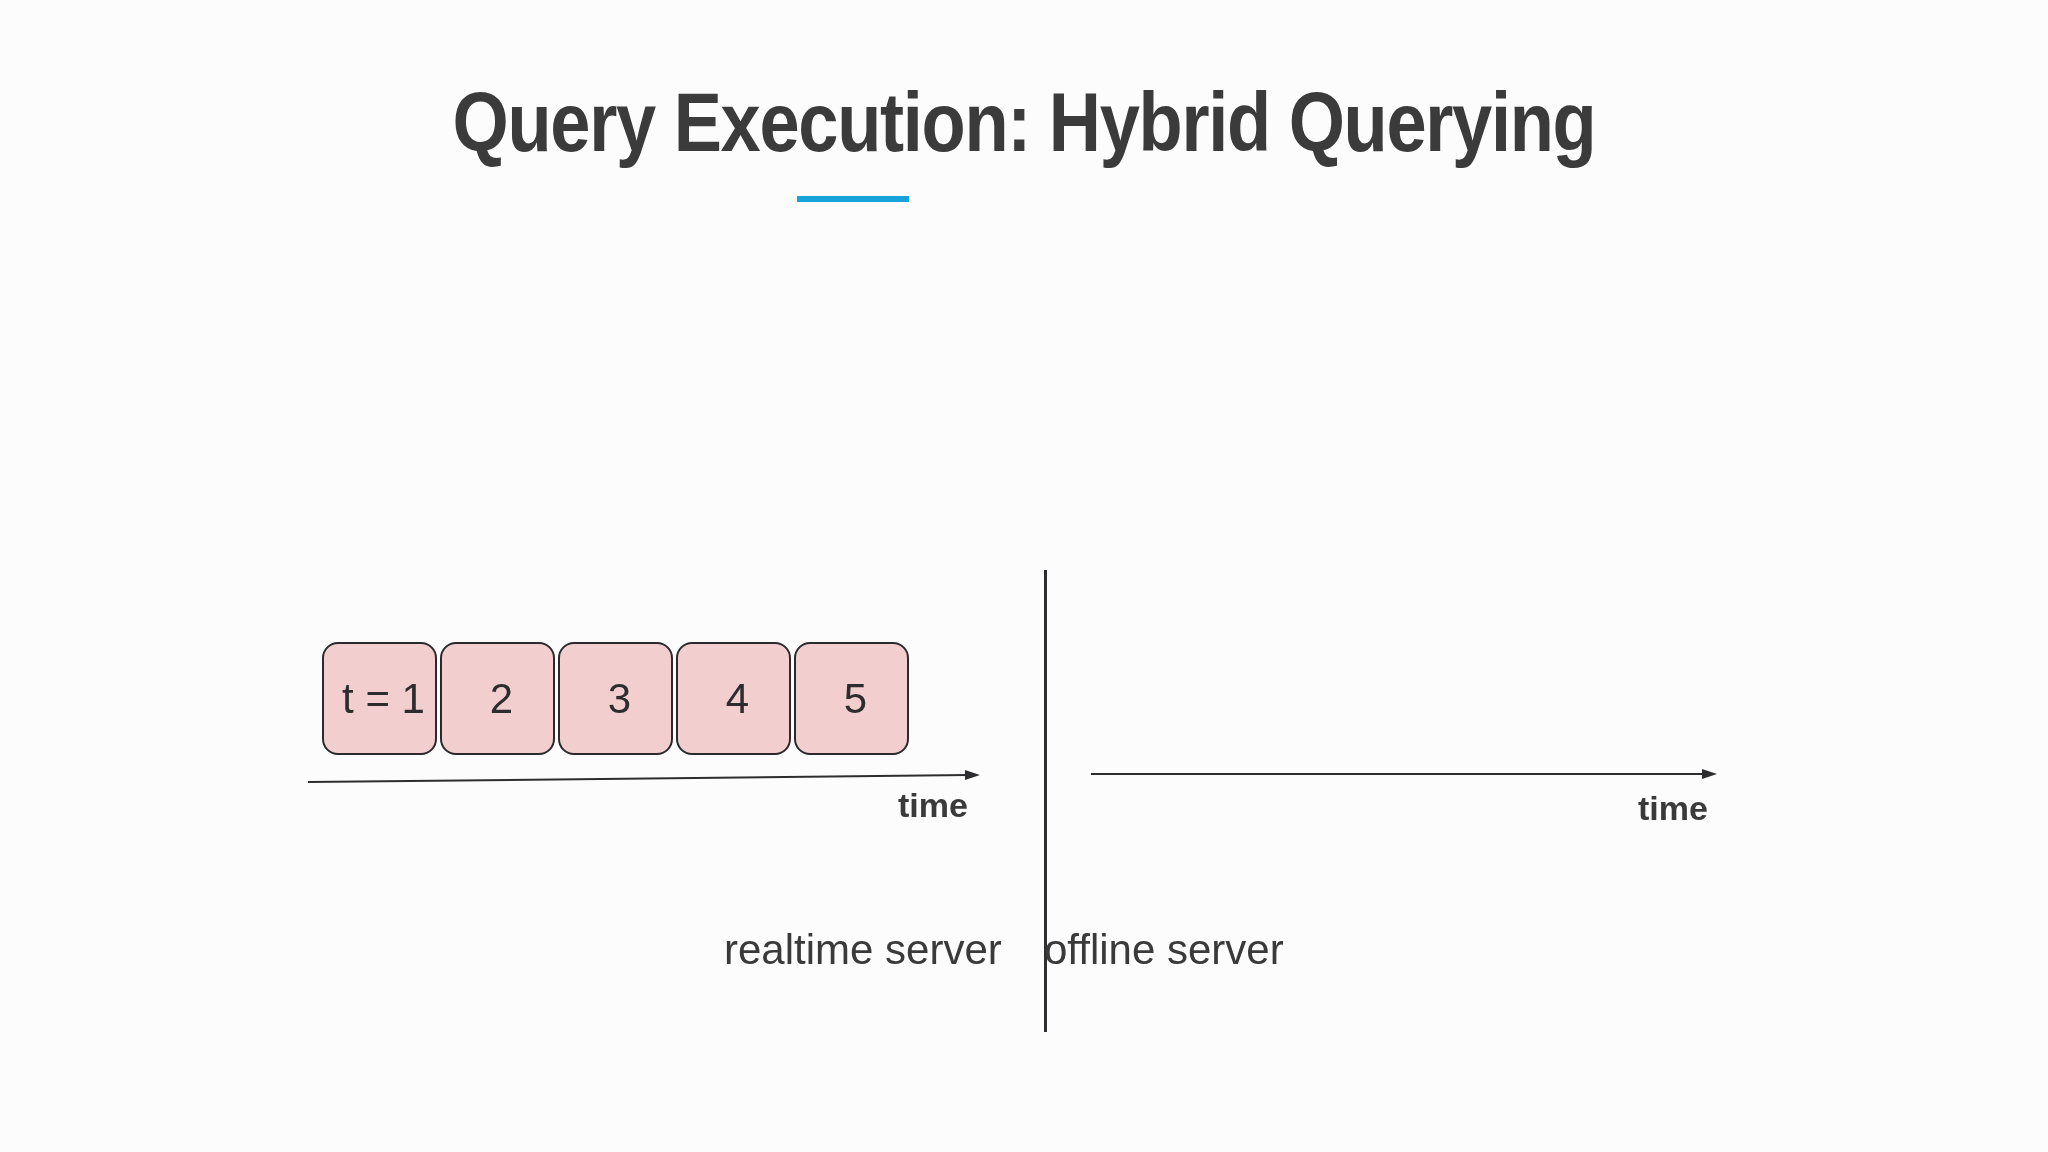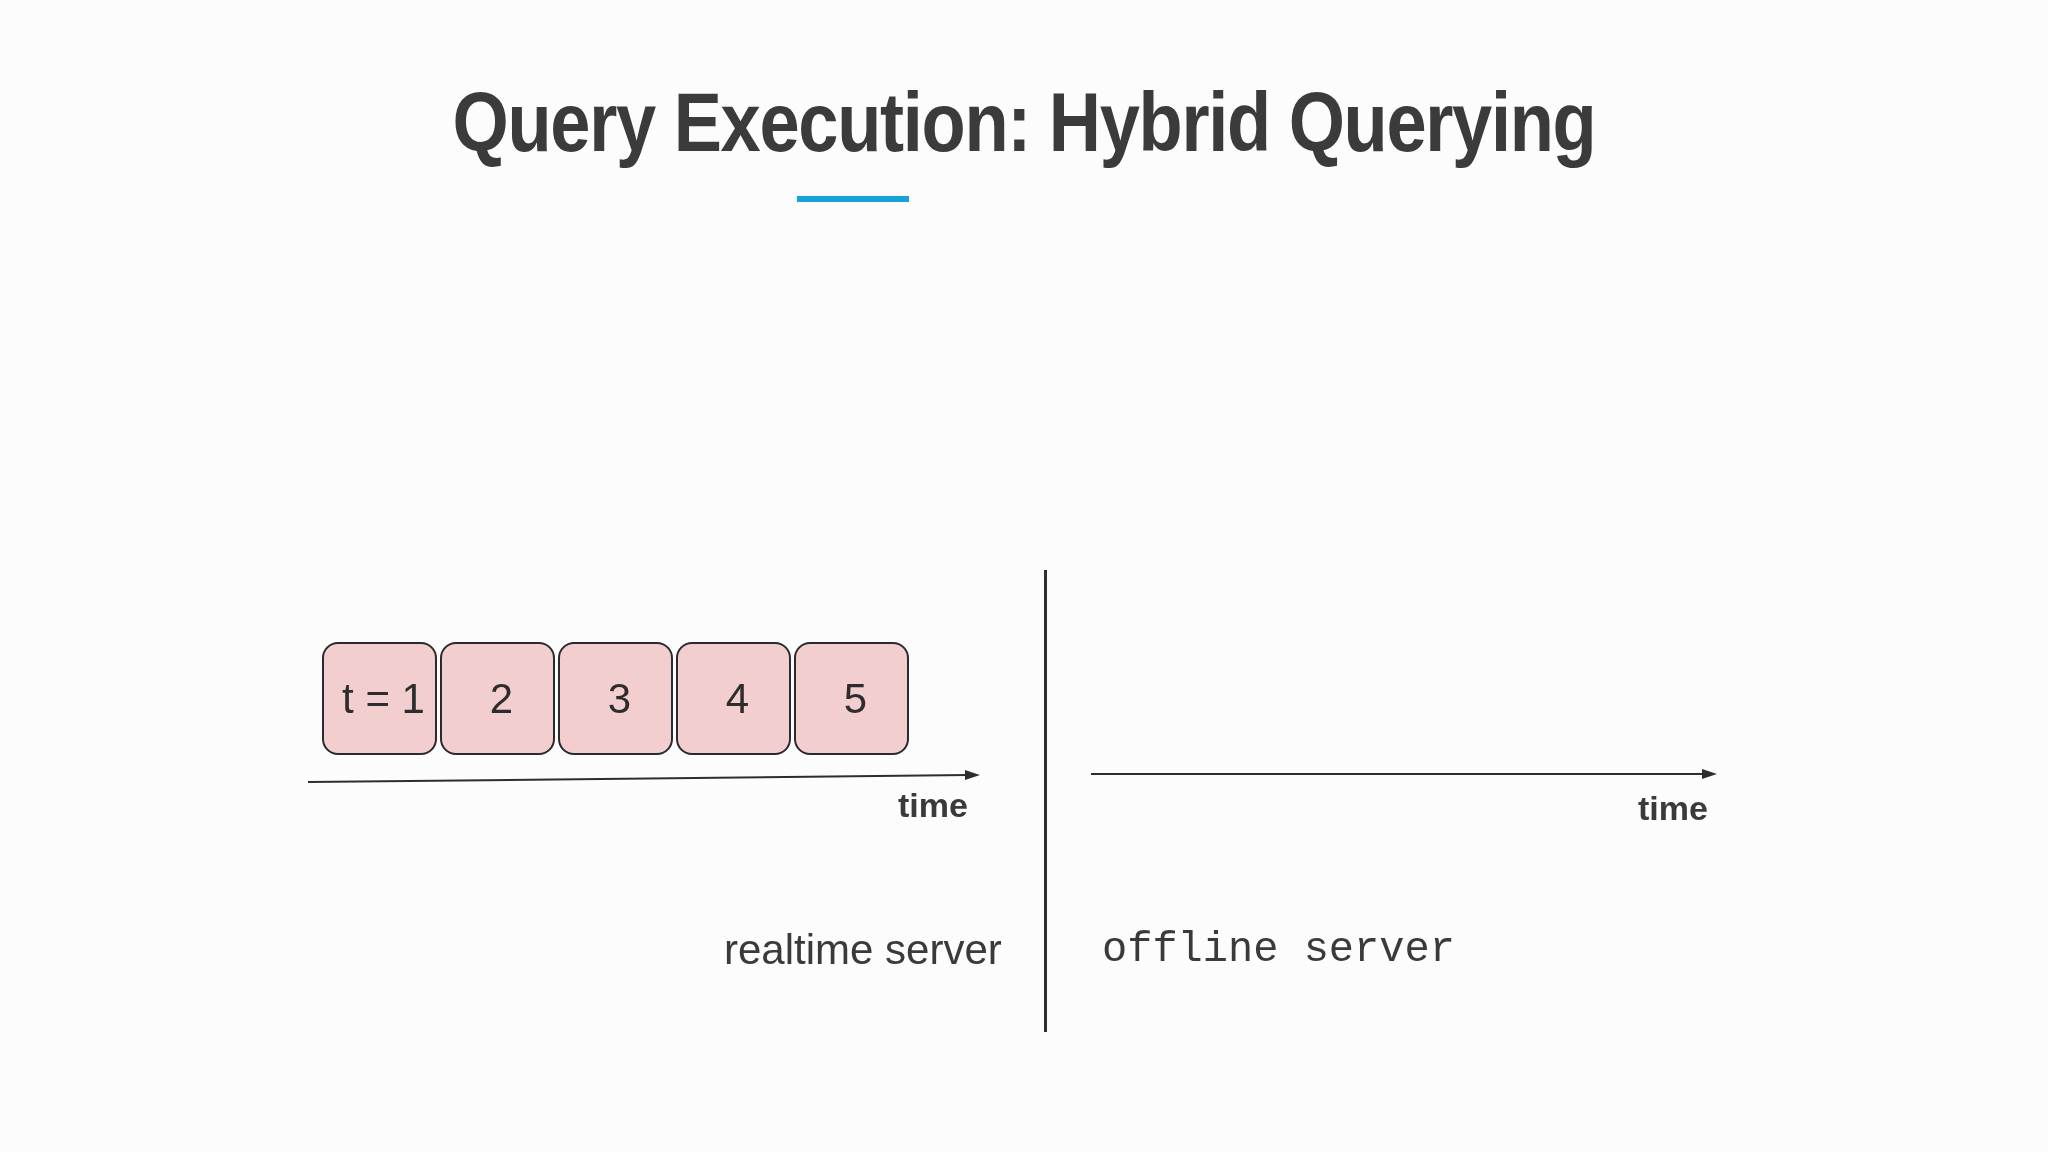--- a/index.html
+++ b/index.html
@@ -104,21 +104,21 @@
     background:#2e2d31;
   }
   .server-label{
     position:absolute;
     top:926px;
     font-size:42px;
     color:var(--text);
     white-space:nowrap;
   }
   .server-label-realtime{left:724px;}
-  .server-label-offline{left:1102px;font-family:Liberation Mono, monospace;}
+  .server-label-offline{left:1044px;}
 </style>
 </head>
 <body>
 
 <div class="canvas">
 
   <h1 class="slide-title">Query Execution: Hybrid Querying</h1>
 
   <div class="accent-bar"></div>
 

